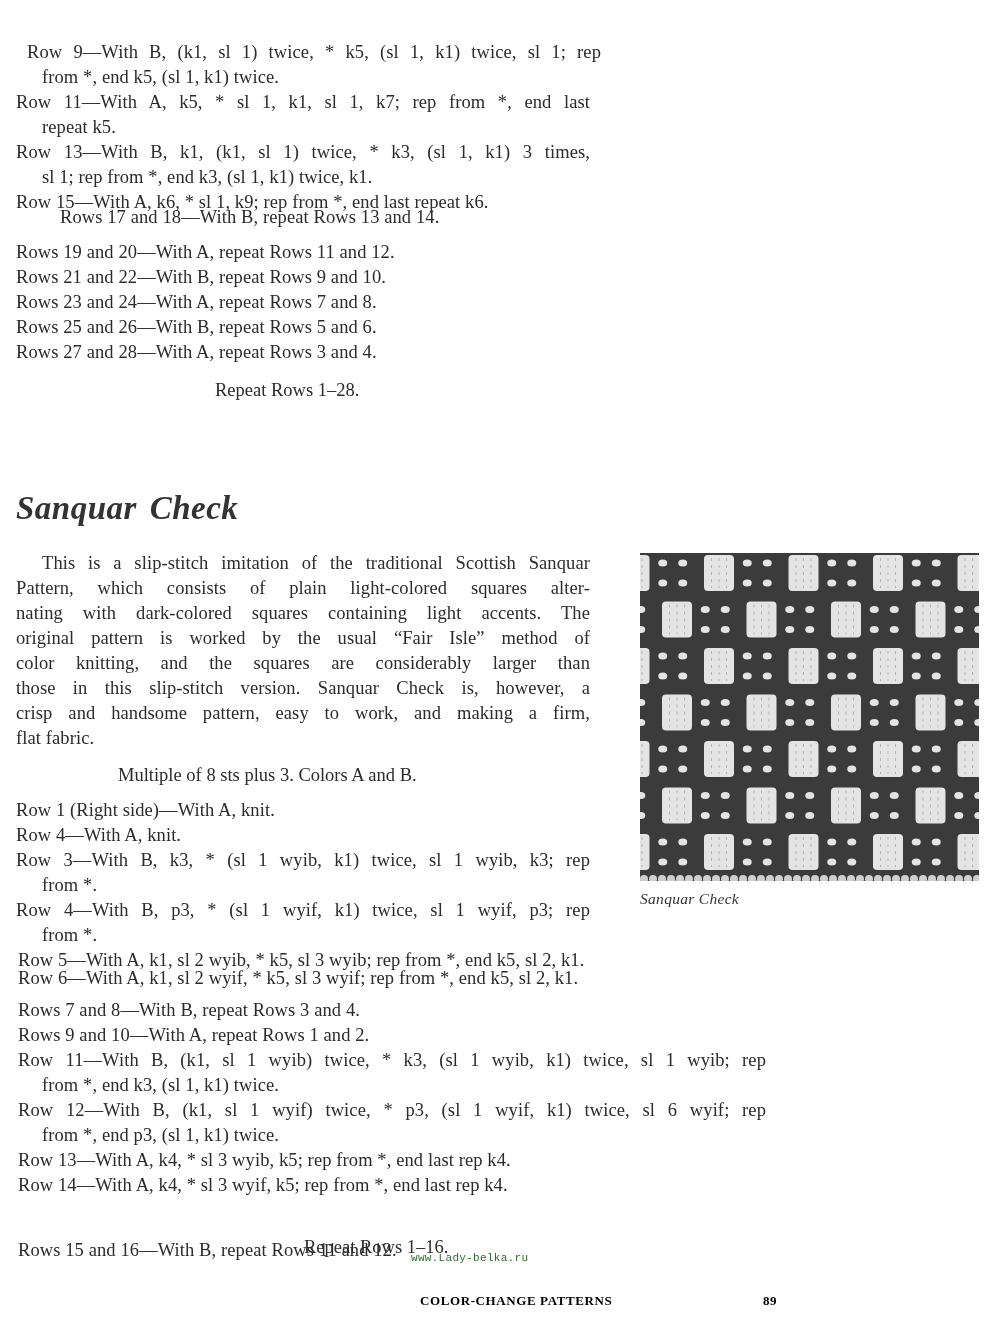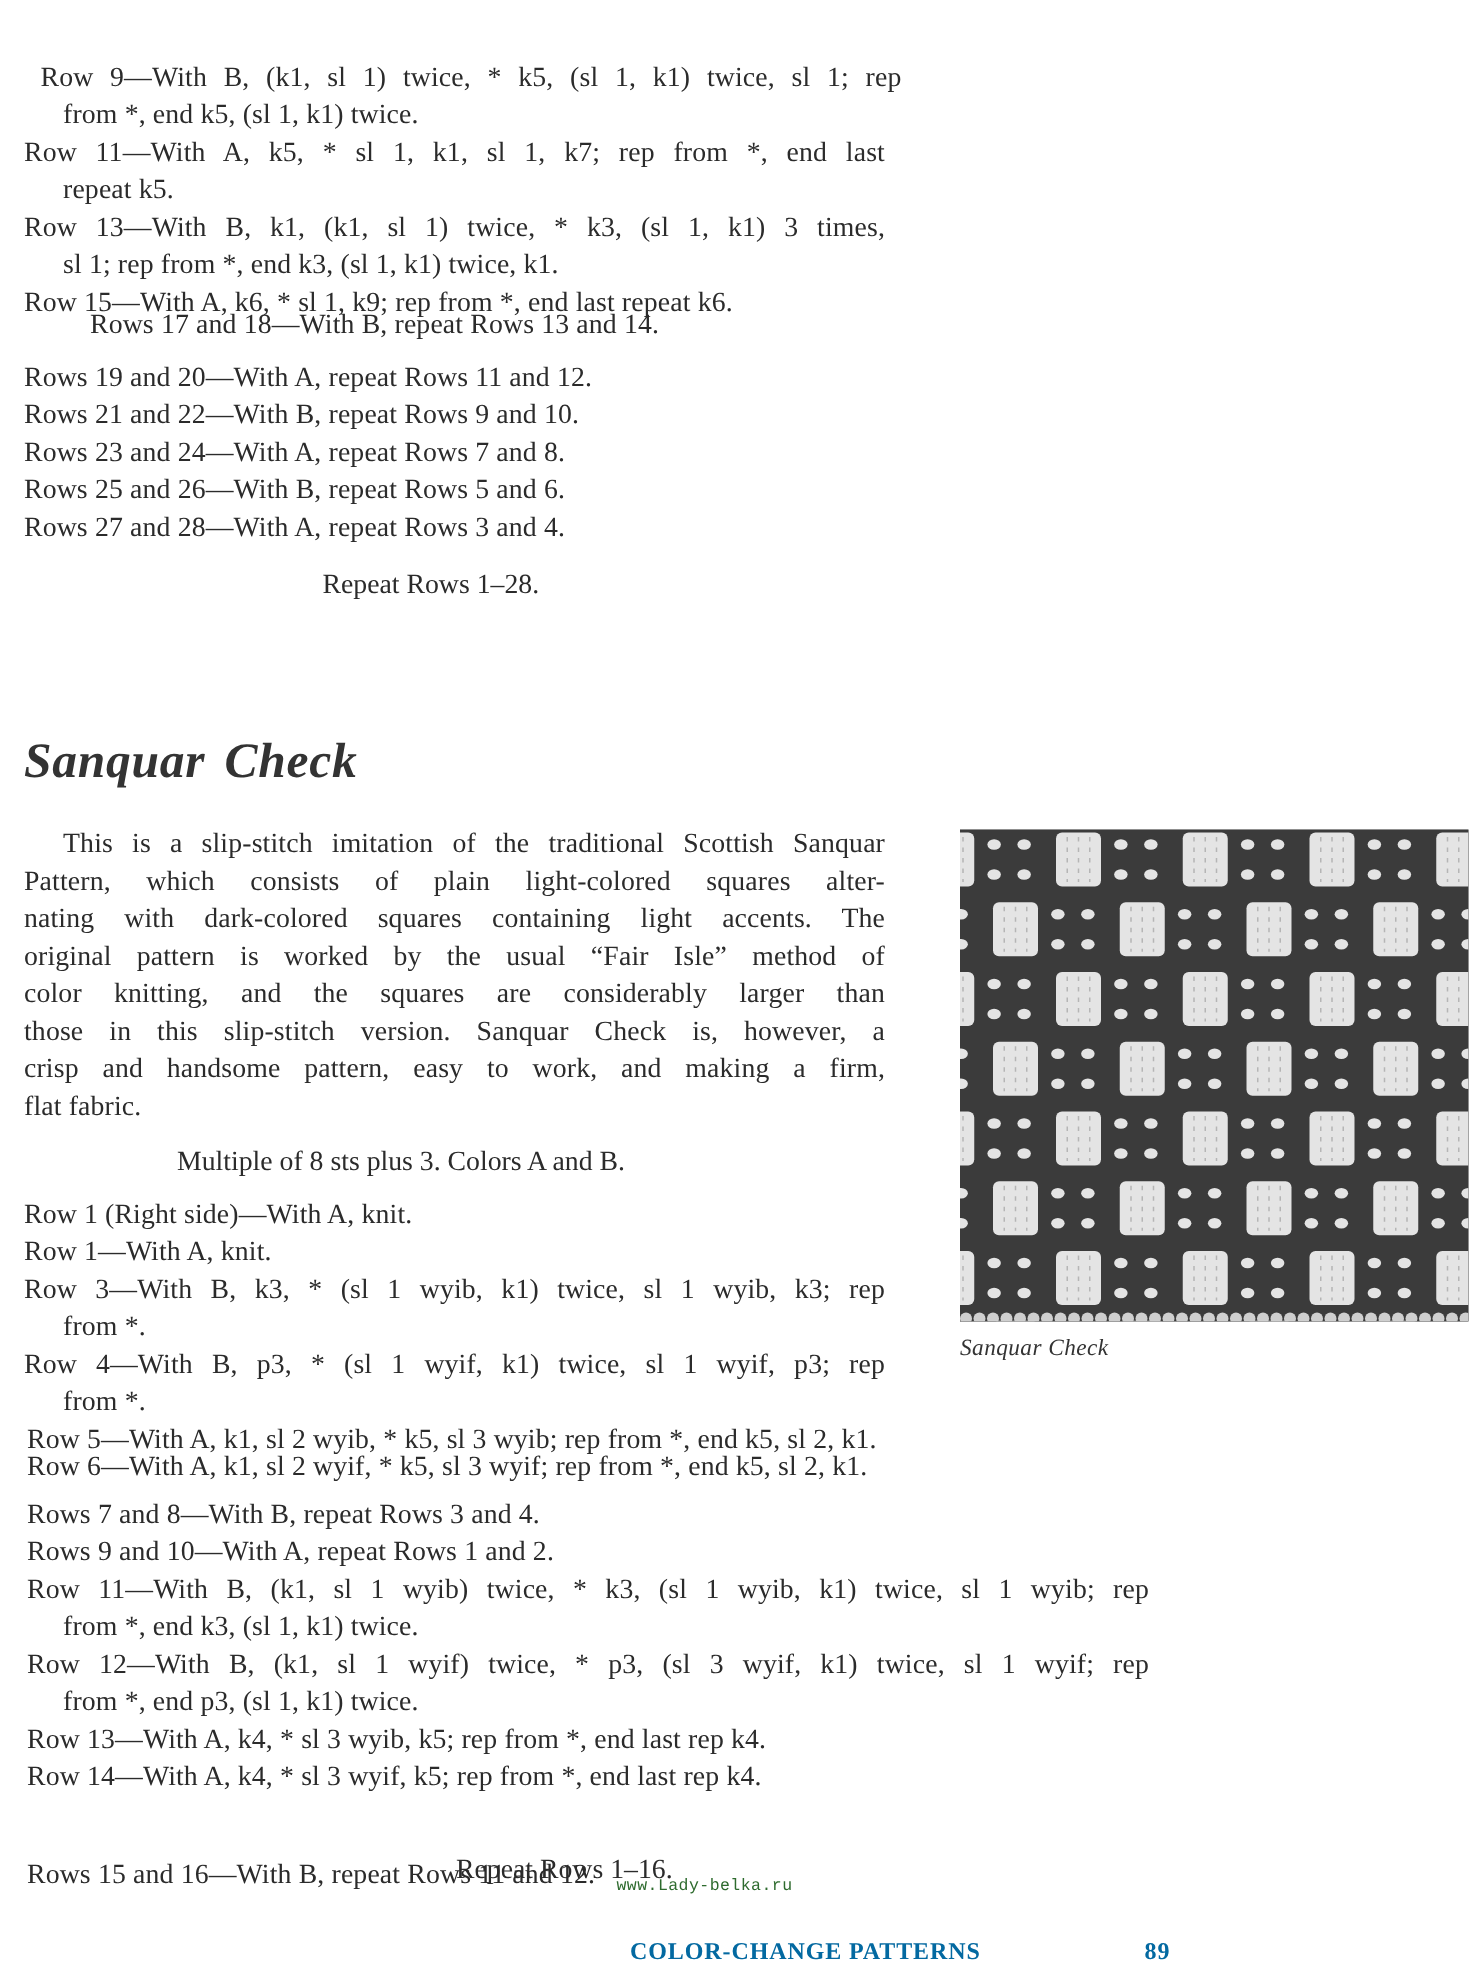--- a/index.html
+++ b/index.html
@@ -6,21 +6,21 @@
   body { width: 989px; height: 1319px; position: relative; overflow: hidden;
          font-family: "Liberation Serif", "DejaVu Serif", serif; color: #2b2b2b; }
   .line { position: absolute; font-size: 18.5px; line-height: 25px; white-space: nowrap; letter-spacing: 0.1px; }
   .justify { text-align: justify; text-align-last: justify; white-space: normal; }
   .title { position: absolute; left: 16px; top: 490px; font-size: 33px; font-weight: bold; font-style: italic;
            color: #333; letter-spacing: 0.5px; word-spacing: 4px; }
   .center { position: absolute; font-size: 18.5px; line-height: 25px; white-space: nowrap; }
   .caption { position: absolute; left: 640px; top: 890px; font-size: 15.5px; font-style: italic; color: #333; letter-spacing: 0.3px; }
   .watermark { position: absolute; left: 411px; top: 1252px; font-family: Liberation Mono, monospace; font-size: 11px;
                color: #2e6b2e; letter-spacing: 0.3px; }
-  .footer { position: absolute; top: 1293px; font-size: 16px; font-weight: bold; color: #0369a1; letter-spacing: 0.6px; }
+  .footer { position: absolute; top: 1293px; font-size: 13px; font-weight: bold; color: #000000; letter-spacing: 0.6px; }
   .photo { position: absolute; left: 640px; top: 553px; width: 339px; height: 328px; background: #3b3b3b; overflow: hidden; }
   .photo svg { display: block; }
 </style>
 </head>
 <body>
 
 <div id="prev-block">
     <div class="line justify" style="left: 16px; top: 40px; width: 574px; margin-left: 11px;">Row 9—With B, (k1, sl 1) twice, * k5, (sl 1, k1) twice, sl 1; rep</div>
     <div class="line" style="left: 42px; top: 65px;">from *, end k5, (sl 1, k1) twice.</div>
     <div class="line justify" style="left: 16px; top: 90px; width: 574px;">Row 11—With A, k5, * sl 1, k1, sl 1, k7; rep from *, end last</div>
@@ -47,34 +47,34 @@
     <div class="line justify" style="left: 16px; top: 651px; width: 574px;">color knitting, and the squares are considerably larger than</div>
     <div class="line justify" style="left: 16px; top: 676px; width: 574px;">those in this slip-stitch version. Sanquar Check is, however, a</div>
     <div class="line justify" style="left: 16px; top: 701px; width: 574px;">crisp and handsome pattern, easy to work, and making a firm,</div>
     <div class="line" style="left: 16px; top: 726px;">flat fabric.</div>
   </div>
 
 <div class="center" style="left:118px; top:763px;">Multiple of 8 sts plus 3. Colors A and B.</div>
 
 <div id="rows-narrow">
     <div class="line" style="left: 16px; top: 798px;">Row 1 (Right side)—With A, knit.</div>
-    <div class="line" style="left: 16px; top: 823px;">Row 1—With A, knit.</div>
+    <div class="line" style="left: 16px; top: 823px;">Row 4—With A, knit.</div>
     <div class="line justify" style="left: 16px; top: 848px; width: 574px;">Row 3—With B, k3, * (sl 1 wyib, k1) twice, sl 1 wyib, k3; rep</div>
     <div class="line" style="left: 42px; top: 873px;">from *.</div>
     <div class="line justify" style="left: 16px; top: 898px; width: 574px;">Row 4—With B, p3, * (sl 1 wyif, k1) twice, sl 1 wyif, p3; rep</div>
     <div class="line" style="left: 42px; top: 923px;">from *.</div>
   </div>
 <div id="rows-wide">
     <div class="line" style="left: 18px; top: 948px;">Row 5—With A, k1, sl 2 wyib, * k5, sl 3 wyib; rep from *, end k5, sl 2, k1.</div>
     <div class="line" style="left: 18px; top: 966px;">Row 6—With A, k1, sl 2 wyif, * k5, sl 3 wyif; rep from *, end k5, sl 2, k1.</div>
     <div class="line" style="left: 18px; top: 998px;">Rows 7 and 8—With B, repeat Rows 3 and 4.</div>
     <div class="line" style="left: 18px; top: 1023px;">Rows 9 and 10—With A, repeat Rows 1 and 2.</div>
     <div class="line justify" style="left: 18px; top: 1048px; width: 748px;">Row 11—With B, (k1, sl 1 wyib) twice, * k3, (sl 1 wyib, k1) twice, sl 1 wyib; rep</div>
     <div class="line" style="left: 42px; top: 1073px;">from *, end k3, (sl 1, k1) twice.</div>
-    <div class="line justify" style="left: 18px; top: 1098px; width: 748px;">Row 12—With B, (k1, sl 1 wyif) twice, * p3, (sl 3 wyif, k1) twice, sl 1 wyif; rep</div>
+    <div class="line justify" style="left: 18px; top: 1098px; width: 748px;">Row 12—With B, (k1, sl 1 wyif) twice, * p3, (sl 1 wyif, k1) twice, sl 6 wyif; rep</div>
     <div class="line" style="left: 42px; top: 1123px;">from *, end p3, (sl 1, k1) twice.</div>
     <div class="line" style="left: 18px; top: 1148px;">Row 13—With A, k4, * sl 3 wyib, k5; rep from *, end last rep k4.</div>
     <div class="line" style="left: 18px; top: 1173px;">Row 14—With A, k4, * sl 3 wyif, k5; rep from *, end last rep k4.</div>
     <div class="line" style="left: 18px; top: 1198px; margin-top: 40px;">Rows 15 and 16—With B, repeat Rows 11 and 12.</div>
   </div>
 
 <div class="center" style="left:304px; top:1235px;">Repeat Rows 1–16.</div>
 
 <div class="photo">
   <svg id="swatch-svg" width="339" height="328" viewBox="0 0 339 328">

